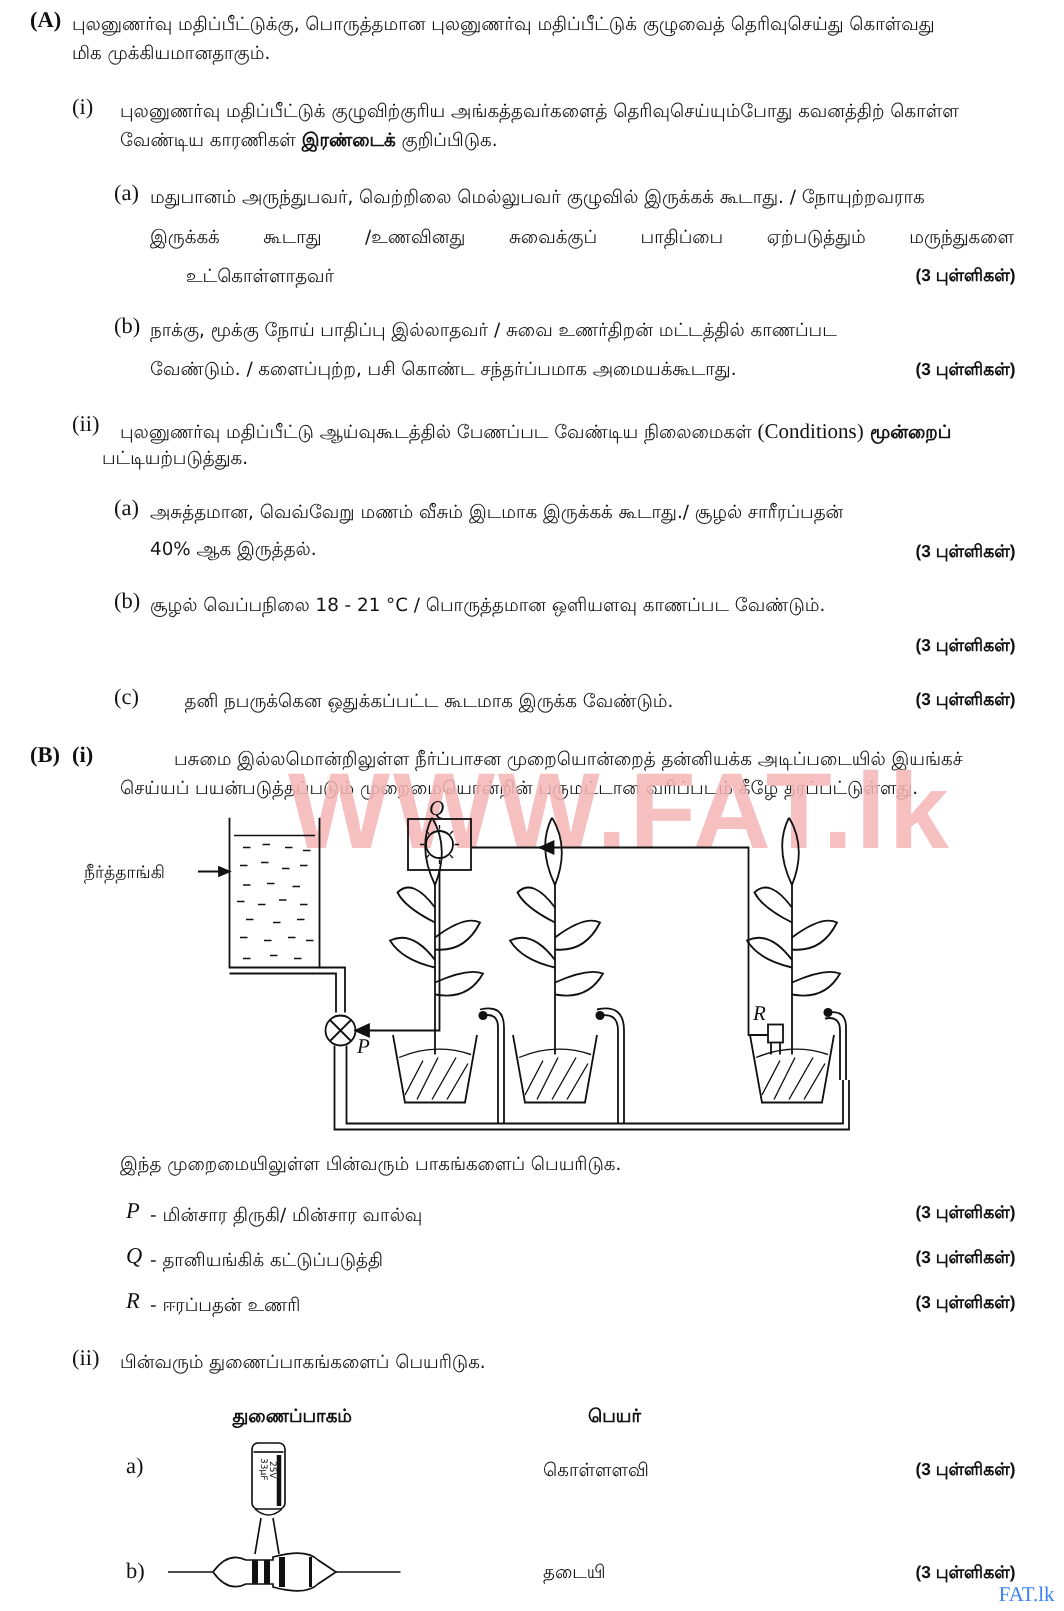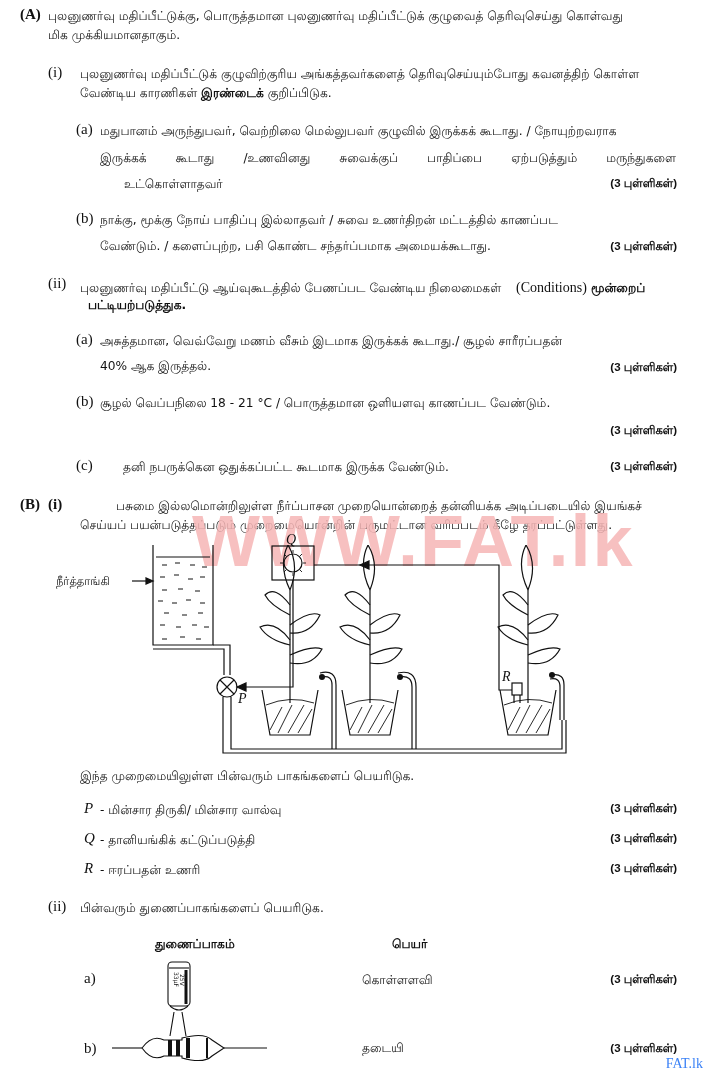--- a/index.html
+++ b/index.html
@@ -36,23 +36,23 @@
 <div class="abs txt" style="left:100px; top:176px;margin-left:24px;">உட்கொள்ளாதவர்</div>
 <div class="abs marks" style="top:177px;">(3 புள்ளிகள்)</div>
 
 <div class="abs sub" style="left:76px; top:210px;">(b)</div>
 <div class="abs txt" style="left:100px; top:212px;">நாக்கு, மூக்கு நோய் பாதிப்பு இல்லாதவர் / சுவை உணர்திறன் மட்டத்தில் காணப்பட</div>
 <div class="abs txt" style="left:100px; top:238px;">வேண்டும். / களைப்புற்ற, பசி கொண்ட சந்தர்ப்பமாக அமையக்கூடாது.</div>
 <div class="abs marks" style="top:240px;">(3 புள்ளிகள்)</div>
 
 <div class="abs sub" style="left:48px; top:275px;">(ii)</div>
 <div class="abs txt" style="left:80px; top:280px;">
-  <span>புலனுணர்வு மதிப்பீட்டு ஆய்வுகூடத்தில் பேணப்பட வேண்டிய நிலைமைகள் </span><span class="serif" style="font-size:14px;margin-left:11px;">(Conditions)</span><b class="bold"> மூன்றைப்</b>
-</div>
-<div class="abs txt" style="left:88px; top:297px;font-weight:bold;">பட்டியற்படுத்துக.</div>
+  <span>புலனுணர்வு மதிப்பீட்டு ஆய்வுகூடத்தில் பேணப்பட வேண்டிய நிலைமைகள் </span><span class="serif" style="font-size:14px;">(Conditions)</span><b class="bold"> மூன்றைப்</b>
+</div>
+<div class="abs txt" style="left:68px; top:297px;">பட்டியற்படுத்துக.</div>
 
 <div class="abs sub" style="left:76px; top:331px;">(a)</div>
 <div class="abs txt" style="left:100px; top:333px;">அசுத்தமான, வெவ்வேறு மணம் வீசும் இடமாக இருக்கக் கூடாது./ சூழல் சாரீரப்பதன்</div>
 <div class="abs txt" style="left:100px; top:358px;">40% ஆக  இருத்தல்.</div>
 <div class="abs marks" style="top:361px;">(3 புள்ளிகள்)</div>
 
 <div class="abs sub" style="left:76px; top:393px;">(b)</div>
 <div class="abs txt" style="left:100px; top:395px;">சூழல் வெப்பநிலை 18 - 21 °C / பொருத்தமான ஒளியளவு காணப்பட வேண்டும்.</div>
 <div class="abs marks" style="top:424px;">(3 புள்ளிகள்)</div>
 

